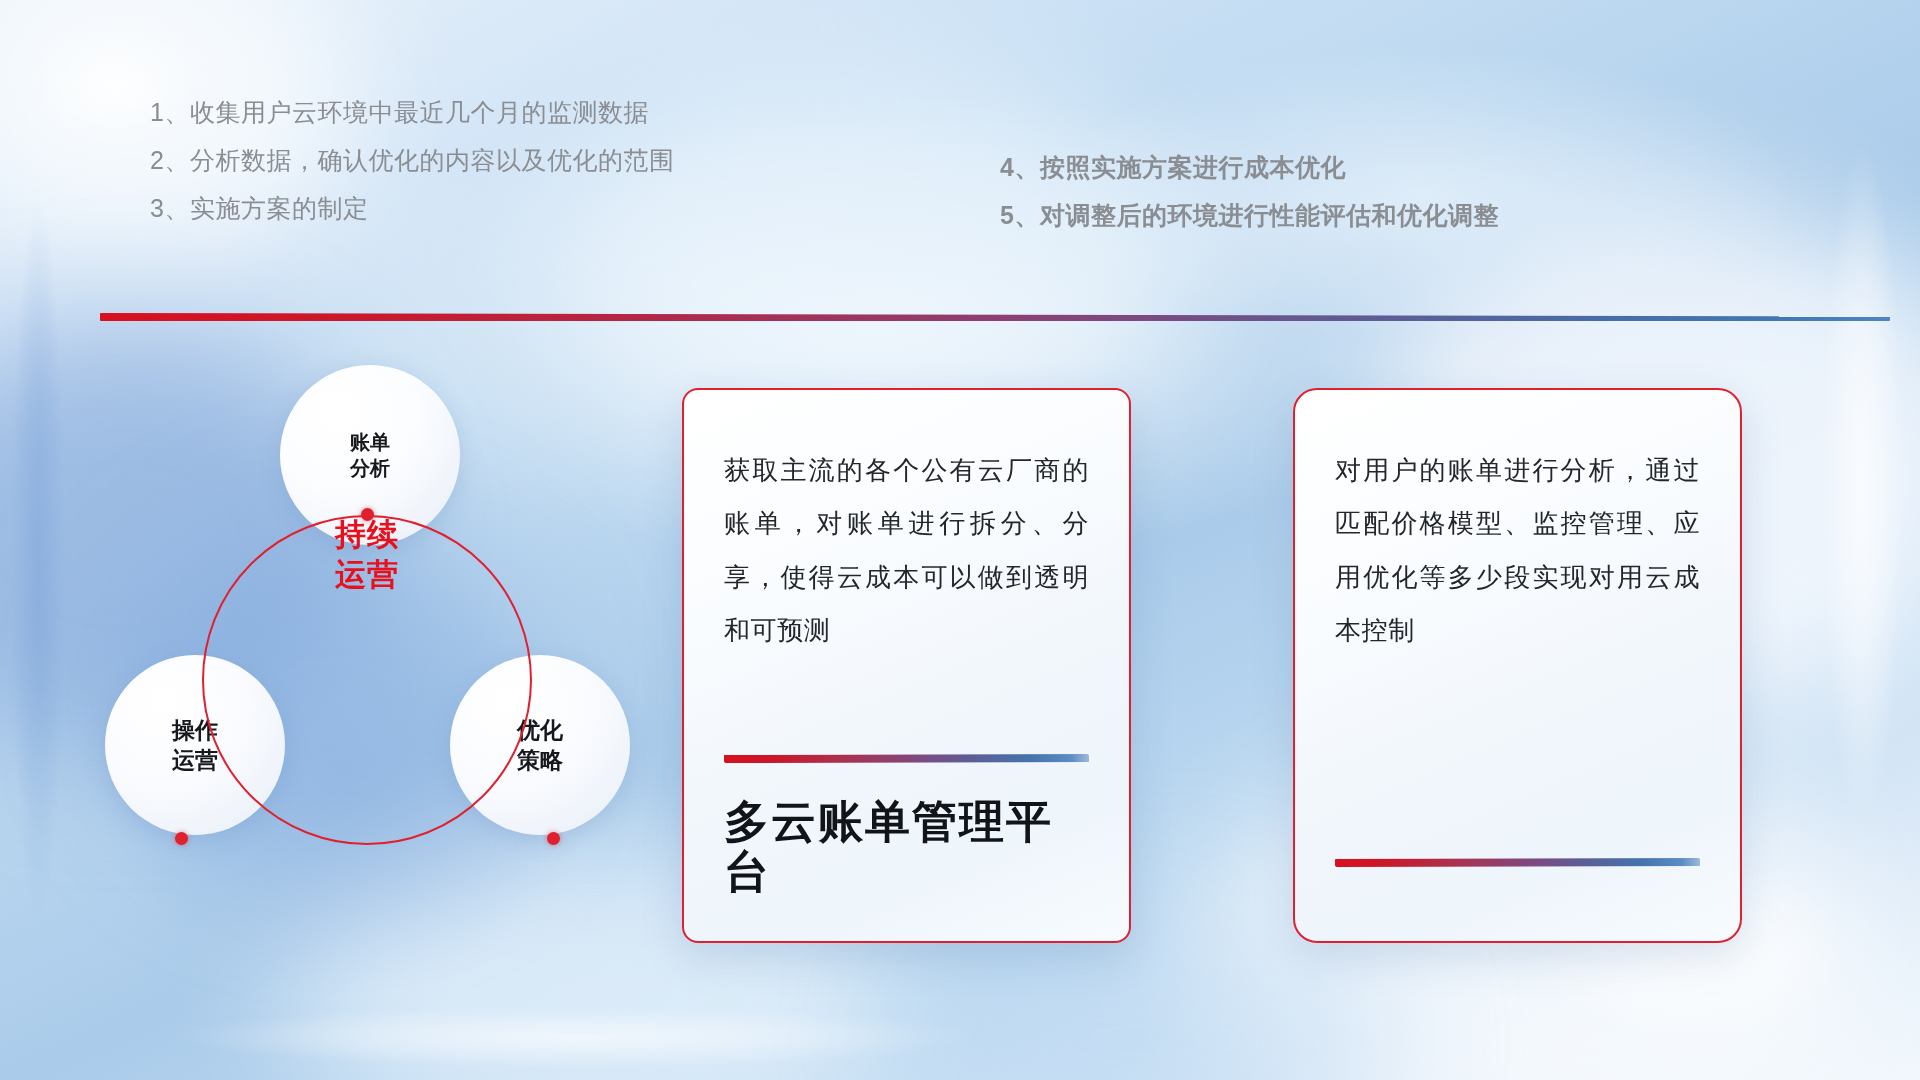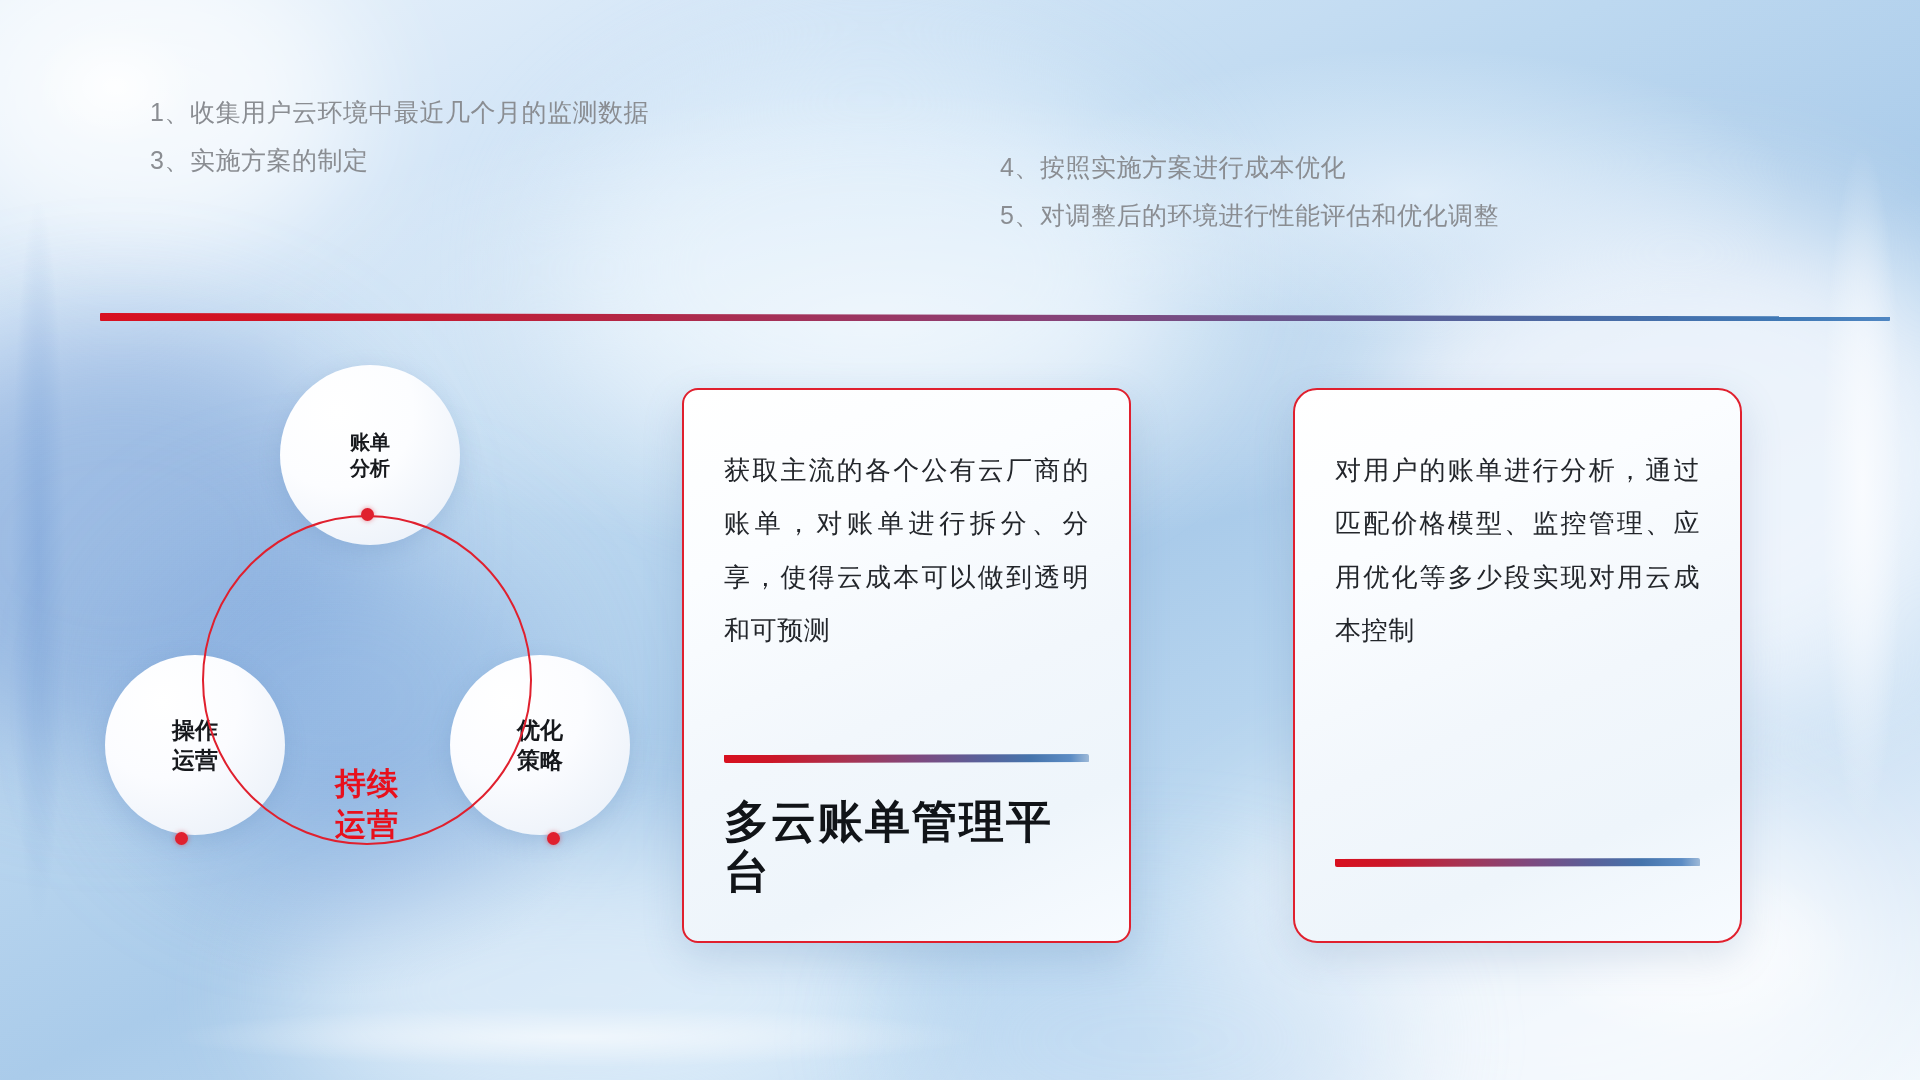--- a/index.html
+++ b/index.html
@@ -41,21 +41,21 @@
     position:absolute;inset:0;opacity:.25;
     background-image:
       repeating-linear-gradient(0deg, rgba(255,255,255,.05) 0 1px, rgba(0,0,0,0) 1px 2px),
       repeating-linear-gradient(90deg, rgba(255,255,255,.05) 0 1px, rgba(0,0,0,0) 1px 2px);
   }
 
   
   .bullets{position:absolute;color:#8a8d92;font-size:25px;line-height:1;letter-spacing:.5px;}
   .bullets .row{margin-bottom:23px;white-space:nowrap;}
   #bullets-left{left:150px;top:100px;}
-  #bullets-right{left:1000px;top:155px;}
+  #bullets-right{left:1000px;top:155px;font-weight:bold;}
 
   
   #top-divider{
     position:absolute;left:100px;top:313px;width:1790px;height:8px;
   }
   #top-divider .bar{
     width:100%;height:100%;
     background:linear-gradient(90deg,#d81020 0%,#cf1526 10%,#b32746 30%,#8a4176 52%,#64588f 68%,#4a6aa4 82%,#3f78b5 94%,#4f86c2 100%);
     clip-path:polygon(0 0, 100% 42%, 100% 100%, 0 100%);
     border-radius:1px;
@@ -80,21 +80,21 @@
   .vc-br{
     left:355px;top:300px;width:180px;height:180px;font-size:23px;line-height:1.32;
     background:radial-gradient(circle at 32% 26%, #ffffff 0%, #fbfcff 42%, #eef3fa 78%, #e3ebf6 100%);
   }
   #venn .ring{
     position:absolute;left:107px;top:160px;width:330px;height:330px;
     border-radius:50%;border:2.5px solid #e0202e;box-sizing:border-box;
   }
   #venn .ring-label{
     position:absolute;left:107px;top:160px;width:330px;height:330px;
-    display:flex;align-items:flex-end;justify-content:center;text-align:center;
+    display:flex;align-items:flex-start;justify-content:center;text-align:center;
     color:#e8101c;font-weight:bold;font-size:31px;line-height:1.3;letter-spacing:1px;
   }
   .node{
     position:absolute;width:13px;height:13px;border-radius:50%;
     background:#e0202e;box-shadow:0 0 5px rgba(224,32,46,.5);
   }
   .n-top{left:266px;top:153px;}
   .n-bl{left:80px;top:477px;}
   .n-br{left:452px;top:477px;}
 
@@ -141,20 +141,21 @@
   <div class="blob b2"></div>
   <div class="blob b6"></div>
   <div class="blob b7"></div>
   <div class="blob b8"></div>
   <div class="bg-tint"></div>
   <div class="grain"></div>
 </div>
 
 <div class="bullets" id="bullets-left">
   <div class="row">1、收集用户云环境中最近几个月的监测数据</div>
+  <div class="row">2、分析数据，确认优化的内容以及优化的范围</div>
   <div class="row">3、实施方案的制定</div>
 </div>
 
 <div class="bullets" id="bullets-right">
   <div class="row">4、按照实施方案进行成本优化</div>
   <div class="row">5、对调整后的环境进行性能评估和优化调整</div>
 </div>
 
 <div id="top-divider">
   <div class="bar"></div>

